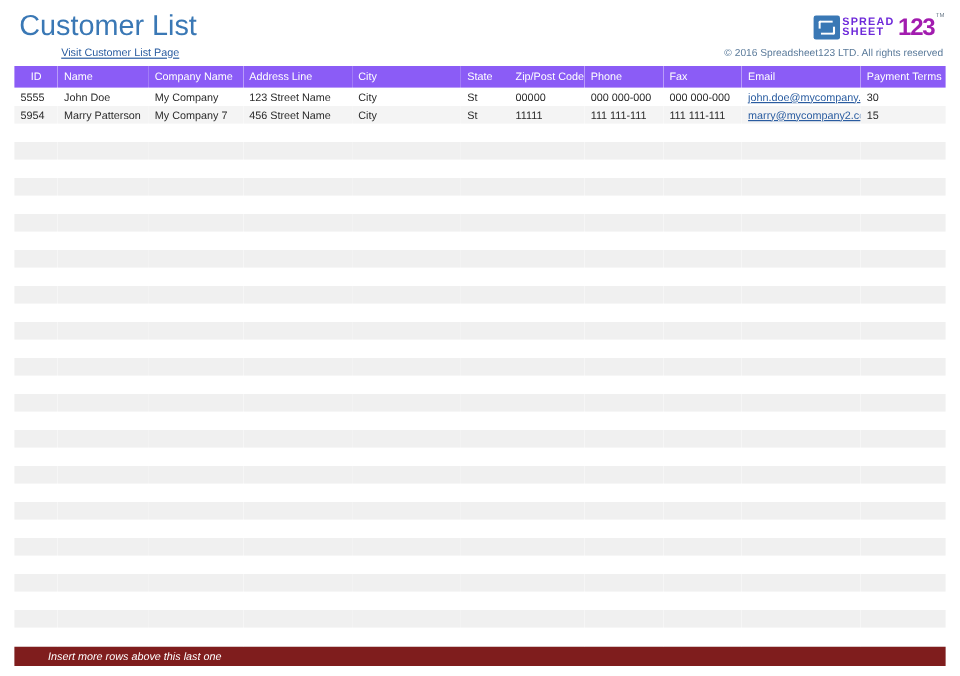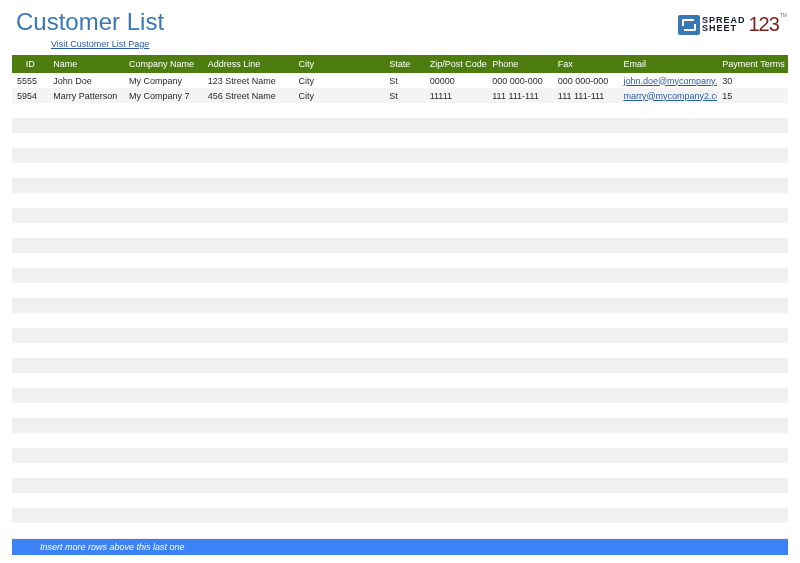--- a/index.html
+++ b/index.html
@@ -10,21 +10,21 @@
     height: 563px;
     overflow: hidden;
     position: relative;
   }
   .page {
     padding: 8px 12px 0 12px;
   }
   .header-row {
     display: flex;
     justify-content: space-between;
-    align-items: flex-end;
+    align-items: center;
   }
   .title {
     color: #3a78b5;
     font-size: 24px;
     font-weight: 400;
     padding-left: 4px;
   }
   .logo {
     display: flex;
     align-items: center;
@@ -54,30 +54,30 @@
     width: 10px; height: 5px;
     border: 2px solid #fff;
     border-top: none;
     border-left: none;
     border-radius: 0 0 2px 0;
   }
   .logo-text {
     display: flex;
     flex-direction: column;
     line-height: 0.85;
-    color: #0f172a;
+    color: #6d28d9;
     font-weight: 700;
     letter-spacing: 1px;
   }
   .logo-text .l1 { font-size: 9px; }
   .logo-text .l2 { font-size: 9px; }
   .logo-num {
-    color: #7f1d1d;
+    color: #a21caf;
     font-size: 20px;
-    font-weight: 400;
+    font-weight: 700;
     letter-spacing: -1px;
     margin-left: 1px;
     position: relative;
   }
   .logo-tm {
     font-size: 5px;
     color: #6b7b8a;
     position: relative;
     top: -10px;
     left: -1px;
@@ -101,21 +101,21 @@
   }
   .grid {
     margin-top: 6px;
     width: 100%;
     border-collapse: collapse;
     table-layout: fixed;
     font-size: 9px;
     color: #2a2a2a;
   }
   .grid th {
-    background: #4d7c0f;
+    background: #8b5cf6;
     color: #ffffff;
     font-weight: 400;
     padding: 4px 5px;
     text-align: left;
     white-space: nowrap;
     overflow: hidden;
   }
   .grid th:first-child { text-align: center; }
   .grid td {
     padding: 2.5px 5px;
@@ -141,21 +141,21 @@
   .grid .col-email{ width: 98px; }
   .grid .col-pay  { width: 70px; }
   .email-cell a {
     color: #2a5ca0;
     text-decoration: underline;
   }
   .footer-bar {
     position: absolute;
     left: 12px; right: 12px;
     bottom: 8px;
-    background: #3b82f6;
+    background: #7f1d1d;
     color: #ffffff;
     font-size: 9px;
     font-style: italic;
     padding: 3px 6px 3px 28px;
   }
 </style>
 </head>
 <body>
 
 <div class="page">
@@ -167,20 +167,21 @@
         <span class="l1">SPREAD</span>
         <span class="l2">SHEET</span>
       </div>
       <span class="logo-num">123</span>
       <span class="logo-tm">TM</span>
     </div>
   </div>
 
   <div class="sub-row">
     <a href="#" class="link">Visit Customer List Page</a>
+    <span class="copyright">© 2016 Spreadsheet123 LTD. All rights reserved</span>
   </div>
 
   <table class="grid">
     <colgroup>
       <col class="col-id">
         <col class="col-name">
         <col class="col-comp">
         <col class="col-addr">
       <col class="col-city">
         <col class="col-state">

